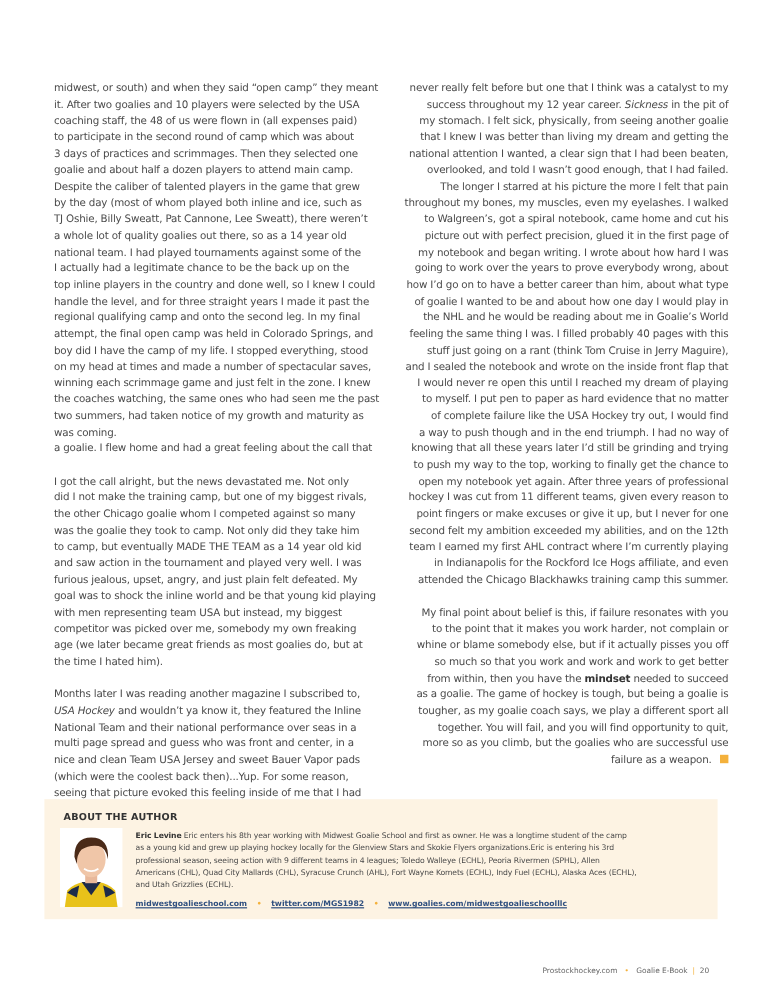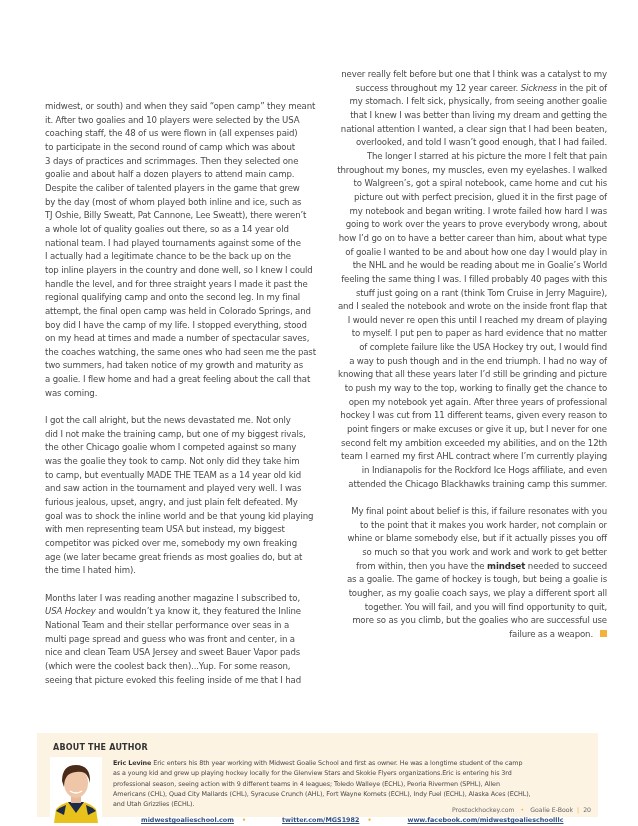--- a/index.html
+++ b/index.html
@@ -4,52 +4,52 @@
 <style>
   html, body { margin: 0; padding: 0; }
   body {
     width: 638px; height: 826px; background: #ffffff; position: relative; overflow: hidden;
     font-family: "DejaVu Sans", sans-serif; color: #4a4a4a;
   }
   .col {
     position: absolute; top: 68px; width: 282px;
     font-size: 8.6px; line-height: 13.65px; letter-spacing: -0.15px;
   }
-  .col.left { left: 45px; margin-top: 32px; }
+  .col.left { left: 45px; }
   .col.right { left: 325px; text-align: right; }
   .col p { margin: 0 0 13.65px 0; }
   .col p .line { display: block; white-space: nowrap; }
   .em { font-style: italic; }
   .strong { font-weight: bold; color: #333; }
   .endmark {
     display: inline-block; width: 7px; height: 7px; background: #f4b13b;
     margin-left: 7px; vertical-align: 0px;
   }
   .author-box {
-    position: absolute; left: 37px; top: 733px; width: 561px; height: 84px;
+    position: absolute; left: 37px; top: 666px; width: 561px; height: 100px;
     background: #fdf3e3;
   }
   .author-title {
     position: absolute; left: 16px; top: 10px; font-size: 8px; font-weight: bold;
     color: #333; letter-spacing: 0.2px;
   }
   .author-photo {
     position: absolute; left: 13px; top: 24px; width: 52px; height: 66px;
     background: #ffffff; overflow: hidden;
   }
   .author-text {
     position: absolute; left: 76px; top: 25px; width: 480px;
     font-size: 6.4px; line-height: 10.3px; color: #4a4a4a; letter-spacing: -0.1px;
   }
   .author-text .line { display: block; white-space: nowrap; }
   .author-links {
     position: absolute; left: 76px; top: 83px; font-size: 6.4px; font-weight: bold;
     white-space: nowrap;
   }
-  .author-links a { color: #2f4f7f; text-decoration: underline; margin-left: 28px; }
+  .author-links a { color: #2f4f7f; text-decoration: underline; }
   .author-links .sep { color: #f4b13b; margin: 0 8px; }
   .footer {
     position: absolute; left: 452px; top: 806px; font-size: 6.2px; color: #666;
     white-space: nowrap;
   }
   .footer .dot { color: #f4b13b; margin: 0 6px; }
   .footer .bar { color: #f4b13b; margin: 0 4px; }
 </style>
 </head>
 <body>
@@ -67,74 +67,75 @@
       <span class="line">TJ Oshie, Billy Sweatt, Pat Cannone, Lee Sweatt), there weren’t</span>
       <span class="line">a whole lot of quality goalies out there, so as a 14 year old</span>
       <span class="line">national team. I had played tournaments against some of the</span>
       <span class="line">I actually had a legitimate chance to be the back up on the</span>
       <span class="line">top inline players in the country and done well, so I knew I could</span>
       <span class="line">handle the level, and for three straight years I made it past the</span>
       <span class="line">regional qualifying camp and onto the second leg. In my final</span>
       <span class="line">attempt, the final open camp was held in Colorado Springs, and</span>
       <span class="line">boy did I have the camp of my life. I stopped everything, stood</span>
       <span class="line">on my head at times and made a number of spectacular saves,</span>
+      <span class="line">winning each scrimmage game and just felt in the zone. I knew</span>
       <span class="line">the coaches watching, the same ones who had seen me the past</span>
       <span class="line">two summers, had taken notice of my growth and maturity as</span>
+      <span class="line">was coming.</span>
       <span class="line">a goalie. I flew home and had a great feeling about the call that</span>
-      <span class="line">was coming.</span>
     </p>
     <p>
       <span class="line">I got the call alright, but the news devastated me. Not only</span>
       <span class="line">did I not make the training camp, but one of my biggest rivals,</span>
       <span class="line">the other Chicago goalie whom I competed against so many</span>
       <span class="line">was the goalie they took to camp. Not only did they take him</span>
       <span class="line">to camp, but eventually MADE THE TEAM as a 14 year old kid</span>
       <span class="line">and saw action in the tournament and played very well. I was</span>
       <span class="line">furious jealous, upset, angry, and just plain felt defeated. My</span>
       <span class="line">goal was to shock the inline world and be that young kid playing</span>
       <span class="line">with men representing team USA but instead, my biggest</span>
       <span class="line">competitor was picked over me, somebody my own freaking</span>
       <span class="line">age (we later became great friends as most goalies do, but at</span>
       <span class="line">the time I hated him).</span>
     </p>
     <p>
       <span class="line">Months later I was reading another magazine I subscribed to,</span>
       <span class="line"><span class="em">USA Hockey</span> and wouldn’t ya know it, they featured the Inline</span>
-      <span class="line">National Team and their stellar performance over seas in a</span>
+      <span class="line">National Team and their national performance over seas in a</span>
       <span class="line">multi page spread and guess who was front and center, in a</span>
       <span class="line">nice and clean Team USA Jersey and sweet Bauer Vapor pads</span>
       <span class="line">(which were the coolest back then)...Yup. For some reason,</span>
       <span class="line">seeing that picture evoked this feeling inside of me that I had</span>
     </p>
   </div>
 <div class="col right" id="col-right">
     <p>
       <span class="line">never really felt before but one that I think was a catalyst to my</span>
       <span class="line">success throughout my 12 year career. <span class="em">Sickness</span> in the pit of</span>
       <span class="line">my stomach. I felt sick, physically, from seeing another goalie</span>
       <span class="line">that I knew I was better than living my dream and getting the</span>
       <span class="line">national attention I wanted, a clear sign that I had been beaten,</span>
       <span class="line">overlooked, and told I wasn’t good enough, that I had failed.</span>
       <span class="line">The longer I starred at his picture the more I felt that pain</span>
       <span class="line">throughout my bones, my muscles, even my eyelashes. I walked</span>
       <span class="line">to Walgreen’s, got a spiral notebook, came home and cut his</span>
       <span class="line">picture out with perfect precision, glued it in the first page of</span>
-      <span class="line">my notebook and began writing. I wrote failed how hard I was</span>
+      <span class="line">my notebook and began writing. I wrote about how hard I was</span>
       <span class="line">going to work over the years to prove everybody wrong, about</span>
       <span class="line">how I’d go on to have a better career than him, about what type</span>
       <span class="line">of goalie I wanted to be and about how one day I would play in</span>
       <span class="line">the NHL and he would be reading about me in Goalie’s World</span>
       <span class="line">feeling the same thing I was. I filled probably 40 pages with this</span>
       <span class="line">stuff just going on a rant (think Tom Cruise in Jerry Maguire),</span>
       <span class="line">and I sealed the notebook and wrote on the inside front flap that</span>
       <span class="line">I would never re open this until I reached my dream of playing</span>
       <span class="line">to myself. I put pen to paper as hard evidence that no matter</span>
       <span class="line">of complete failure like the USA Hockey try out, I would find</span>
       <span class="line">a way to push though and in the end triumph. I had no way of</span>
-      <span class="line">knowing that all these years later I’d still be grinding and picture</span>
+      <span class="line">knowing that all these years later I’d still be grinding and trying</span>
       <span class="line">to push my way to the top, working to finally get the chance to</span>
       <span class="line">open my notebook yet again. After three years of professional</span>
       <span class="line">hockey I was cut from 11 different teams, given every reason to</span>
       <span class="line">point fingers or make excuses or give it up, but I never for one</span>
       <span class="line">second felt my ambition exceeded my abilities, and on the 12th</span>
       <span class="line">team I earned my first AHL contract where I’m currently playing</span>
       <span class="line">in Indianapolis for the Rockford Ice Hogs affiliate, and even</span>
       <span class="line">attended the Chicago Blackhawks training camp this summer.</span>
     </p>
     <p>
@@ -167,19 +168,19 @@
     </svg>
   </div>
   <div class="author-text" id="author-bio">
       <span class="line"><span class="strong">Eric Levine</span> Eric enters his 8th year working with Midwest Goalie School and first as owner. He was a longtime student of the camp</span>
       <span class="line">as a young kid and grew up playing hockey locally for the Glenview Stars and Skokie Flyers organizations.Eric is entering his 3rd</span>
       <span class="line">professional season, seeing action with 9 different teams in 4 leagues; Toledo Walleye (ECHL), Peoria Rivermen (SPHL), Allen</span>
       <span class="line">Americans (CHL), Quad City Mallards (CHL), Syracuse Crunch (AHL), Fort Wayne Komets (ECHL), Indy Fuel (ECHL), Alaska Aces (ECHL),</span>
       <span class="line">and Utah Grizzlies (ECHL).</span>
     </div>
   <div class="author-links">
-    <a>midwestgoalieschool.com</a><span class="sep">•</span><a>twitter.com/MGS1982</a><span class="sep">•</span><a>www.facebook.com/midwestgoalieschoolllc</a>
+    <a>midwestgoalieschool.com</a><span class="sep">•</span><a>twitter.com/MGS1982</a><span class="sep">•</span><a>www.goalies.com/midwestgoalieschoolllc</a>
   </div>
 </div>
 
 <div class="footer">
   <span>Prostockhockey.com</span><span class="dot">•</span><span>Goalie E-Book</span><span class="bar">|</span><span>20</span>
 </div>
 
 </body></html>

